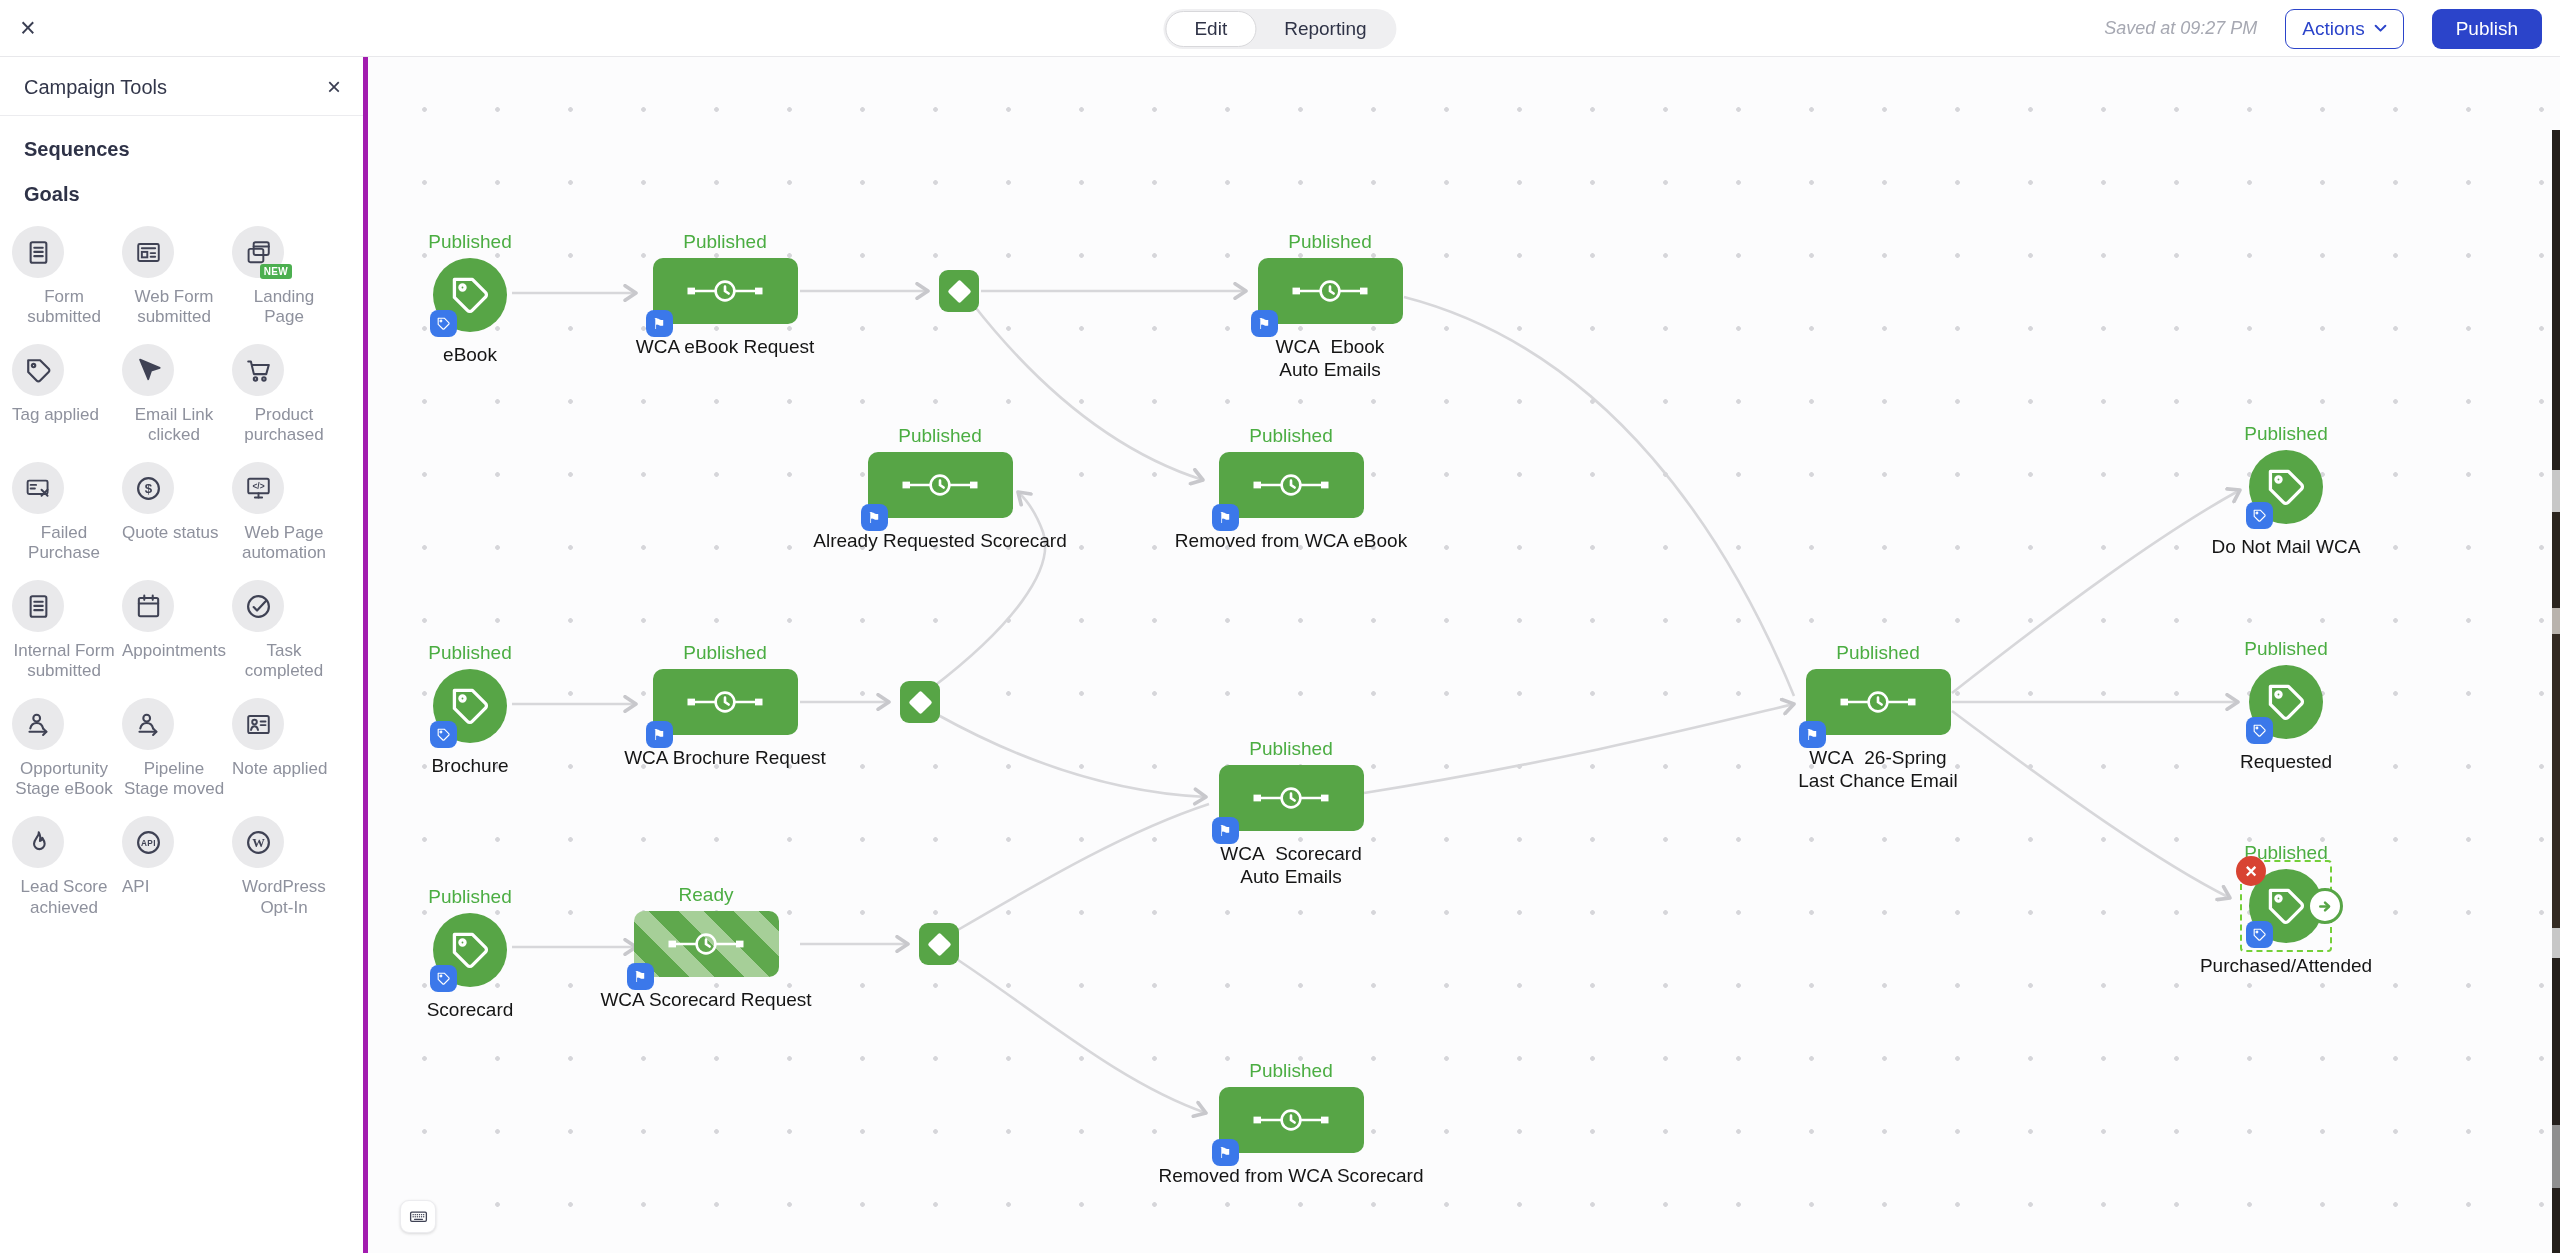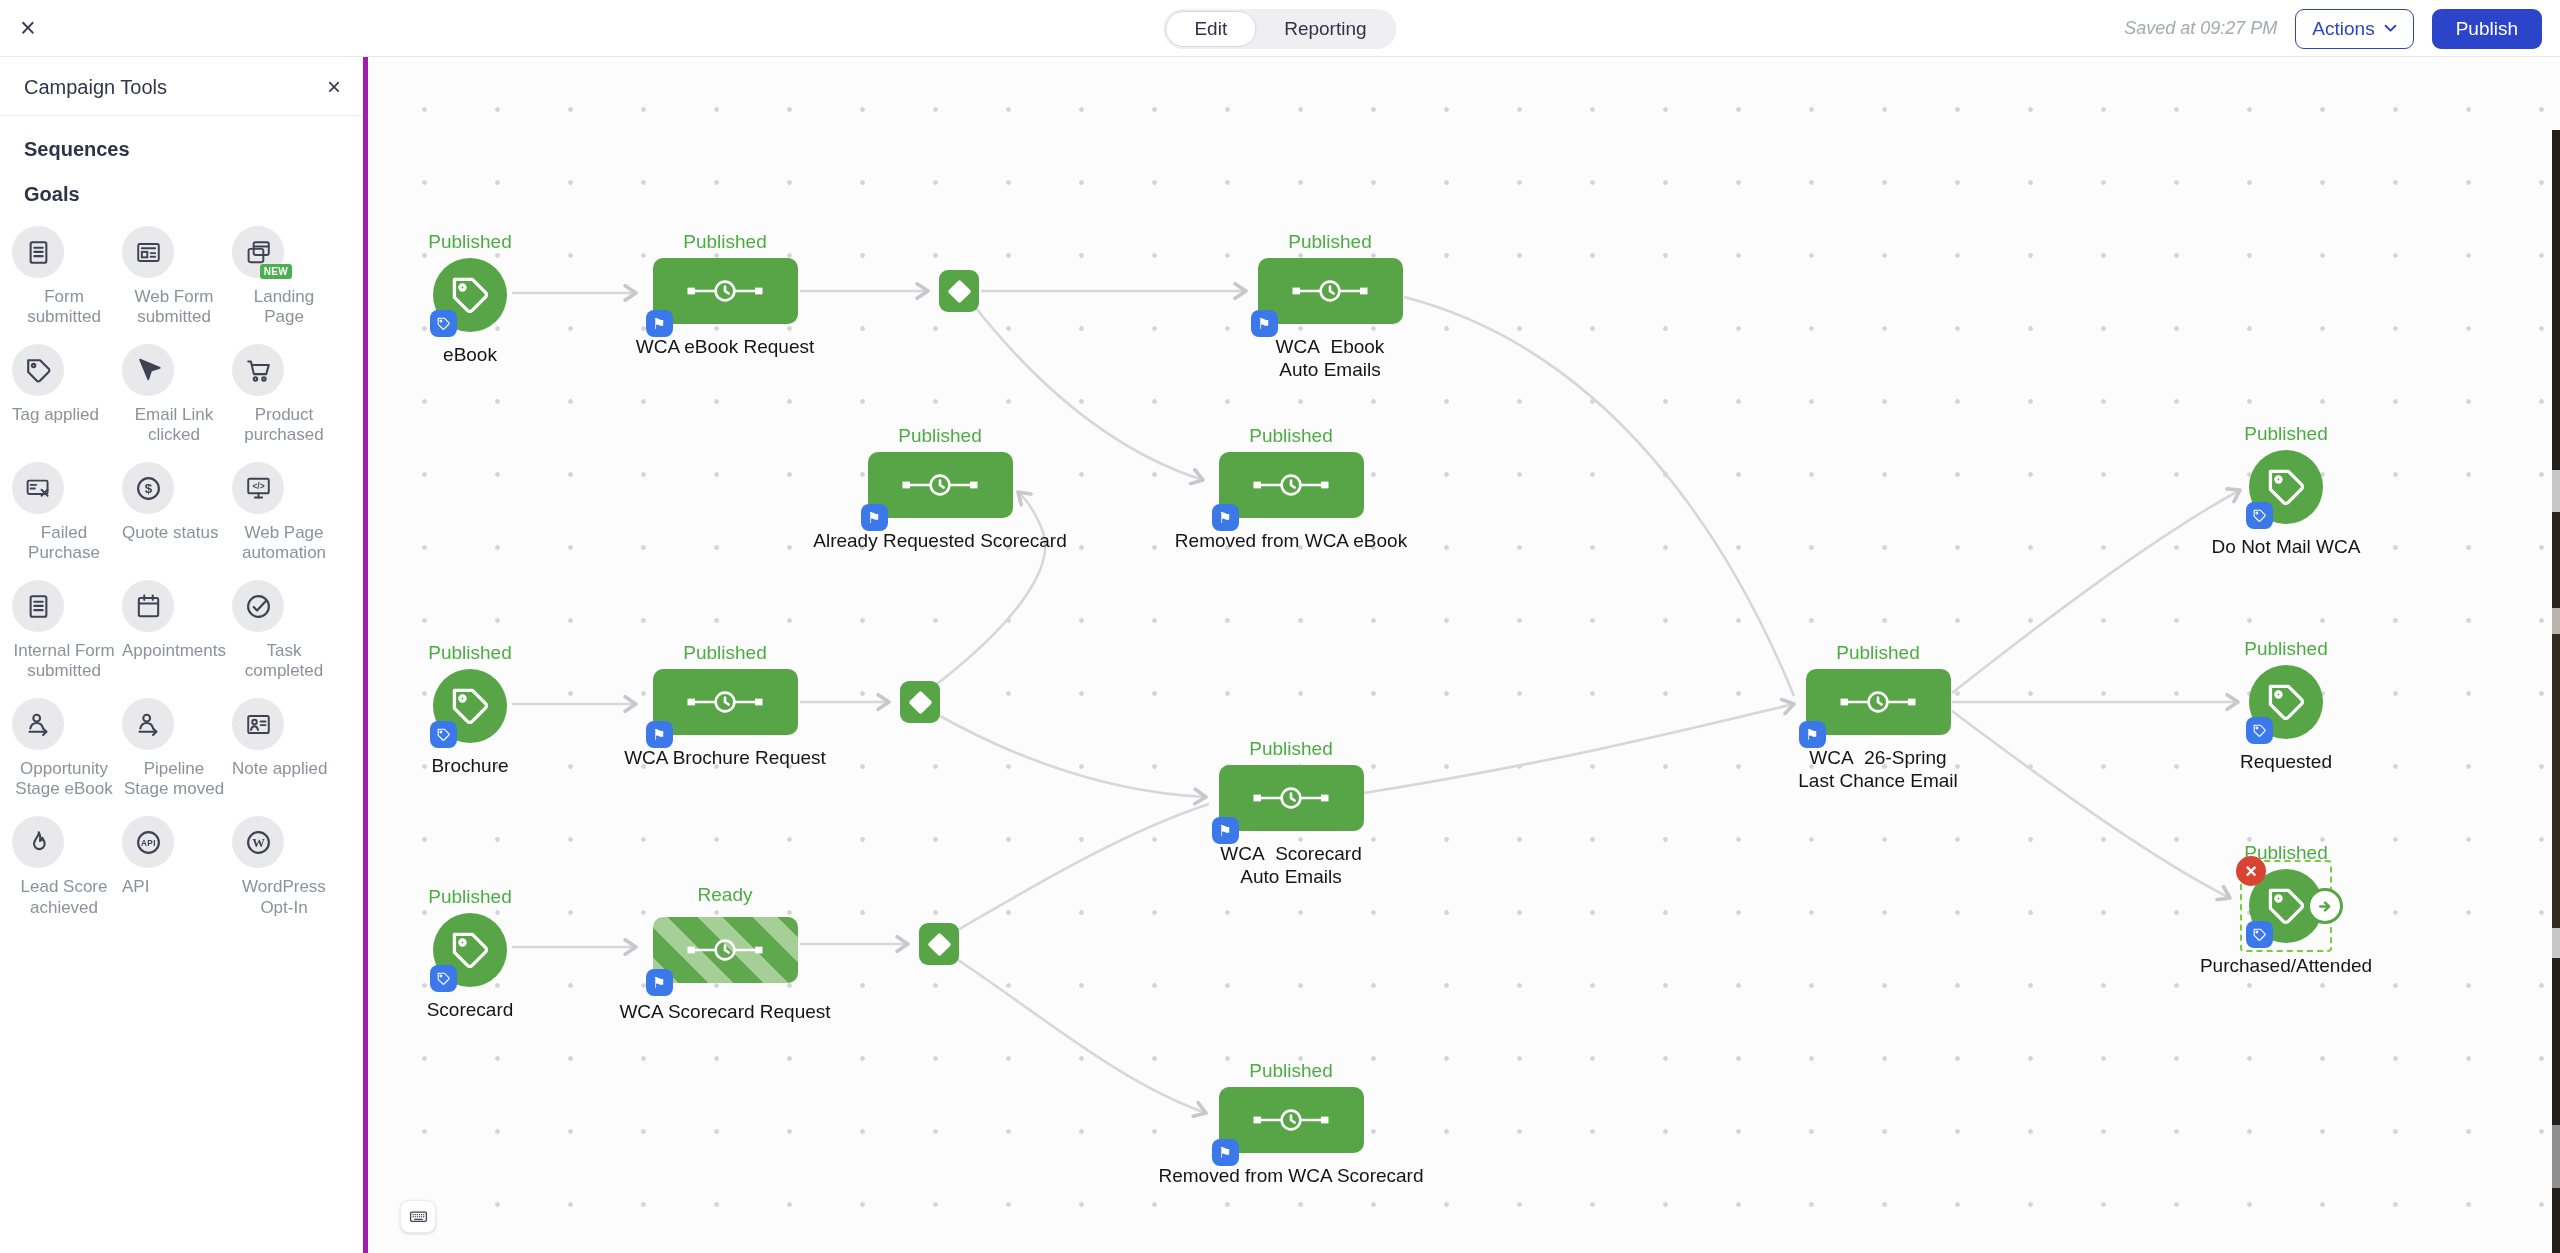--- a/index.html
+++ b/index.html
@@ -5,21 +5,21 @@
   * { margin:0; padding:0; box-sizing:border-box; }
   html,body { width:2560px; height:1253px; overflow:hidden; font-family:"Liberation Sans",sans-serif; color:#32364a; background:#fff; }
 
   
   .topbar { position:absolute; left:0; top:0; width:2560px; height:57px; background:#fff; border-bottom:1px solid #e8e8eb; z-index:10; display:flex; align-items:center; }
   .close-btn { width:56px; height:56px; background:none; border:none; font-size:27px; font-weight:300; color:#3a3e52; cursor:pointer; line-height:1; }
   .doc-title { font-size:21px; font-weight:700; color:#32364a; margin-left:8px; }
   .seg-toggle { position:absolute; left:50%; top:9px; transform:translateX(-50%); height:40px; background:#efeff1; border-radius:20px; display:flex; align-items:center; padding:2px; }
   .seg { height:36px; border-radius:18px; border:none; background:transparent; font-size:19px; color:#2f3347; padding:0 28px; cursor:pointer; font-family:inherit; }
   .seg.active { background:#fff; border:1px solid #d8d8db; }
-  .topbar-right { position:absolute; right:18px; top:0; height:57px; display:flex; align-items:center; gap:18px;justify-content:space-between; }
+  .topbar-right { position:absolute; right:18px; top:0; height:57px; display:flex; align-items:center; gap:28px;justify-content:space-between; }
   .saved { font-size:18px; font-style:italic; color:#a6a8b2; }
   .btn-actions { height:40px; border:1.5px solid #2b44ca; background:#fff; color:#2b44ca; font-size:19px; border-radius:9px; padding:0 16px; display:flex; align-items:center; gap:9px; cursor:pointer; font-family:inherit; }
   .btn-publish { height:40px; border:none; background:#2b44ca; color:#fff; font-size:19px; border-radius:9px; padding:0 24px; cursor:pointer; font-family:inherit; }
 
   
   .sidebar { position:absolute; left:0; top:57px; width:368px; height:1196px; background:#fff; border-right:5px solid #a21caf; z-index:9; }
   .sb-head { display:flex; align-items:center; justify-content:space-between; padding:18px 22px 16px 24px; border-bottom:1px solid #ececef; }
   .sb-title { font-size:20px; color:#32364a; }
   .sb-close { background:none; border:none; font-size:24px; color:#3a3e52; cursor:pointer; line-height:1; }
   .sb-section-title { font-size:20px; font-weight:700; color:#2e3247; margin:22px 0 20px 24px; }
@@ -371,21 +371,21 @@
           <use href="#icon-tag"></use>
         </svg>
         <div class="badge badge-goal">
           <svg class="tag-sm" viewBox="0 0 24 24">
             <use href="#icon-tag"></use>
           </svg>
         </div>
       </div>
       <div class="node-label">Scorecard</div>
     </div>
-    <div class="node node-sequence" style="left: 725px; top: 884px; gap: 6px;">
+    <div class="node node-sequence" style="left: 706px; top: 884px;">
       <div class="status">Ready</div>
       <div class="shape shape-rect striped">
         <svg class="seq-glyph" viewBox="0 0 64 24">
           <use href="#icon-seq"></use>
         </svg>
         <div class="badge badge-seq">
           <span class="flag-glyph">⚑</span>
         </div>
       </div>
       <div class="node-label">WCA Scorecard Request</div>

